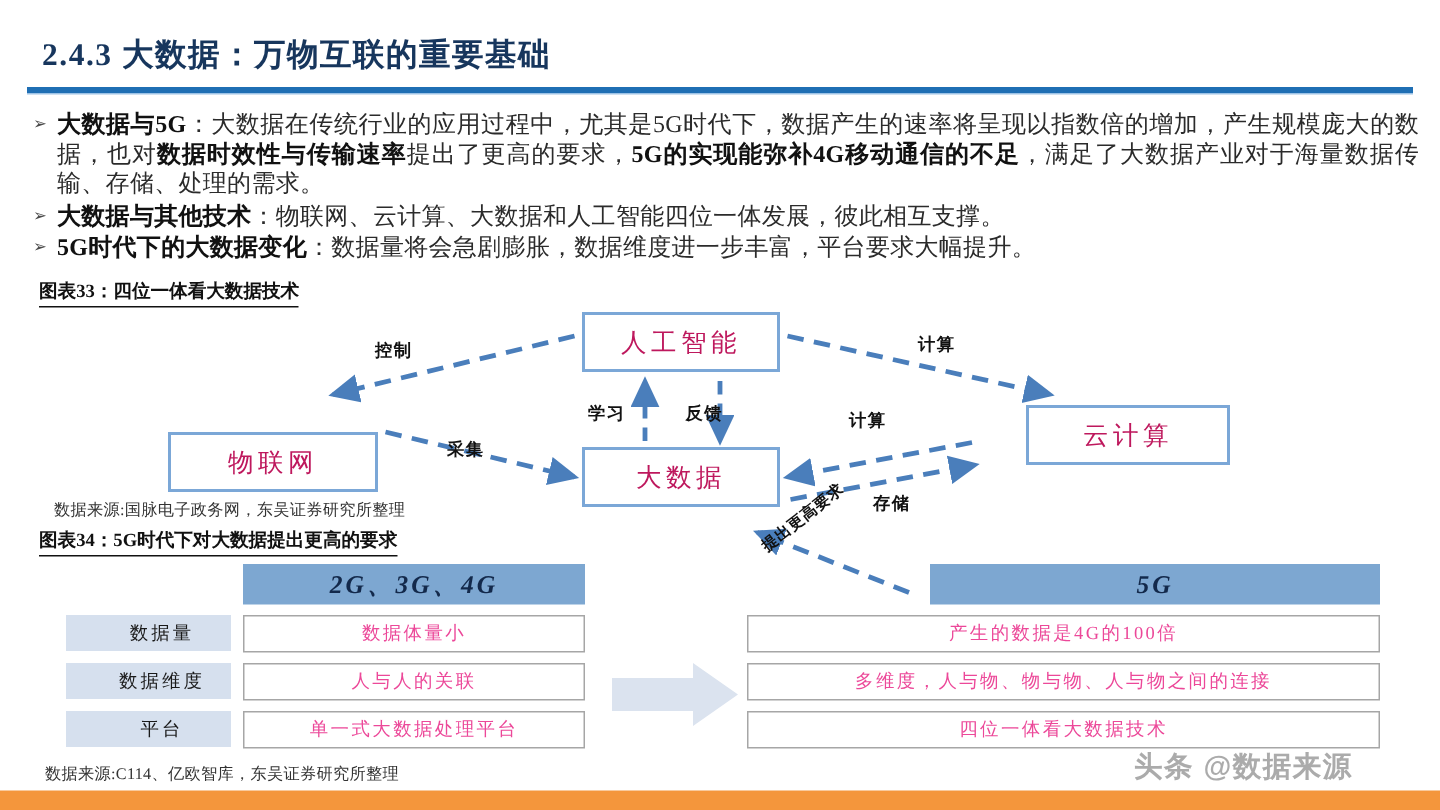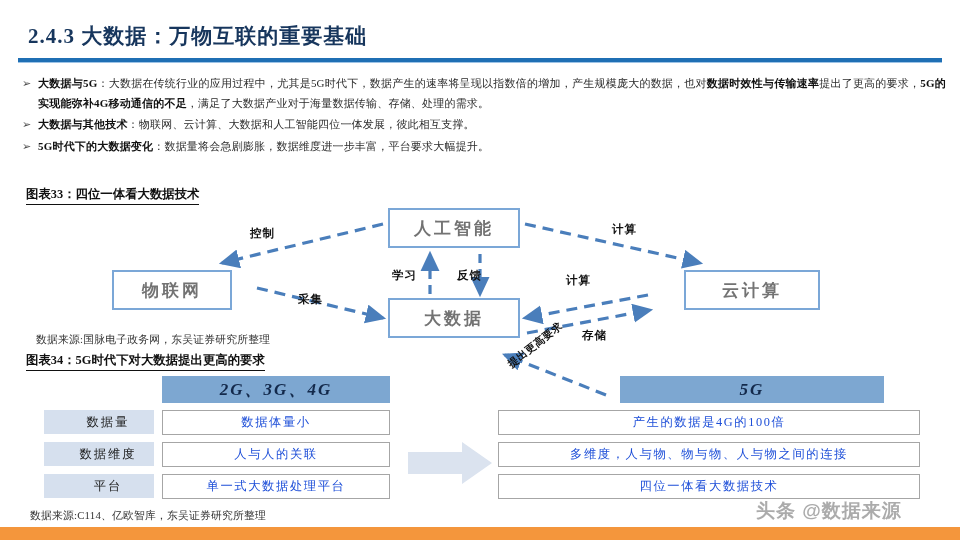--- a/index.html
+++ b/index.html
@@ -34,21 +34,21 @@
   .logo-txt{display:flex;flex-direction:column;align-items:flex-start;}
 
   
   .bullets{position:absolute;left:18px;top:74px;width:928px;}
   .bullet{display:flex;align-items:flex-start;margin-bottom:2px;}
   .bullet-mark{
     width:20px;flex:0 0 20px;color:#4a4a4a;font-size:11px;line-height:19px;text-align:left;
     padding-left:4px;box-sizing:border-box;
   }
   .bullet-body{
-    flex:1;font-size:11px;line-height:19.5px;text-align:justify;color:#2b2b2b;
+    flex:1;font-size:16px;line-height:19.5px;text-align:justify;color:#2b2b2b;
     letter-spacing:.2px;
   }
   .b{font-weight:bold;color:#111;}
 
   
   .fig-cap{
     position:absolute;font-size:12.4px;font-weight:bold;color:#111;
     border-bottom:1.6px solid #111;padding-bottom:1px;white-space:nowrap;
   }
   #fig33-cap{left:26px;top:186px;}
@@ -57,25 +57,25 @@
     position:absolute;font-size:10.8px;color:#333;white-space:nowrap;letter-spacing:.2px;
   }
   #src33{left:36px;top:333px;}
   #src34{left:30px;top:509px;}
 
   .diagram{position:absolute;left:0;top:200px;width:960px;height:150px;}
   .dbox{
     position:absolute;box-sizing:border-box;
     border:2.4px solid #7ba7d7;background:#ffffff;
     display:flex;align-items:center;justify-content:center;
-    font-size:17px;font-weight:bold;color:#737373;letter-spacing:3px;
+    font-size:17px;font-weight:normal;color:#be185d;letter-spacing:3px;
     font-family:"Liberation Serif","DejaVu Serif",serif;
   }
   #box-ai{left:388px;top:8px;width:132px;height:40px;}
-  #box-iot{left:112px;top:70px;width:120px;height:40px;}
+  #box-iot{left:112px;top:88px;width:140px;height:40px;}
   #box-bd{left:388px;top:98px;width:132px;height:40px;}
   #box-cloud{left:652px;top:70px;width:136px;height:40px;margin-left:32px;}
 
   .dlabel{
     position:absolute;font-size:11.5px;font-weight:bold;color:#111;white-space:nowrap;
     letter-spacing:1px;
   }
   #lbl-kongzhi{left:250px;top:26px;}
   #lbl-jisuan1{left:612px;top:22px;}
   #lbl-xuexi{left:392px;top:68px;}
@@ -92,35 +92,35 @@
 
   
   .t34{position:absolute;left:0;top:370px;width:960px;height:145px;}
   .hdr-cell{
     position:absolute;box-sizing:border-box;background:#7da7d1;
     display:flex;align-items:center;justify-content:center;
     font-size:17px;font-weight:bold;font-style:italic;color:#13294b;letter-spacing:2px;
     font-family:"Liberation Serif","DejaVu Serif",serif;
   }
   #h-old{left:162px;top:6px;width:228px;height:27px;}
-  #h-5g{left:620px;top:6px;width:264px;height:27px;}
+  #h-5g{left:620px;top:6px;width:300px;height:27px;}
 
   .rowlab{
     position:absolute;box-sizing:border-box;background:#d6e0ee;
     display:flex;align-items:center;justify-content:center;
     font-size:12.3px;color:#1a1a1a;letter-spacing:2px;padding-left:18px;
   }
   #rl0{left:44px;top:40px;width:110px;height:24px;}
   #rl1{left:44px;top:72px;width:110px;height:24px;}
   #rl2{left:44px;top:104px;width:110px;height:24px;}
 
   .cellbox{
     position:absolute;box-sizing:border-box;background:#ffffff;border:1.4px solid #a6a6a6;
     display:flex;align-items:center;justify-content:center;
-    font-size:12.3px;color:#1d4ed8;letter-spacing:1.6px;
+    font-size:12.3px;color:#ec4899;letter-spacing:1.6px;
   }
   #c0{left:162px;top:40px;width:228px;height:25px;}
   #c1{left:162px;top:72px;width:228px;height:25px;}
   #c2{left:162px;top:104px;width:228px;height:25px;}
   #d0{left:498px;top:40px;width:422px;height:25px;}
   #d1{left:498px;top:72px;width:422px;height:25px;}
   #d2{left:498px;top:104px;width:422px;height:25px;}
 
   .watermark{
     position:absolute;left:756px;top:498px;

